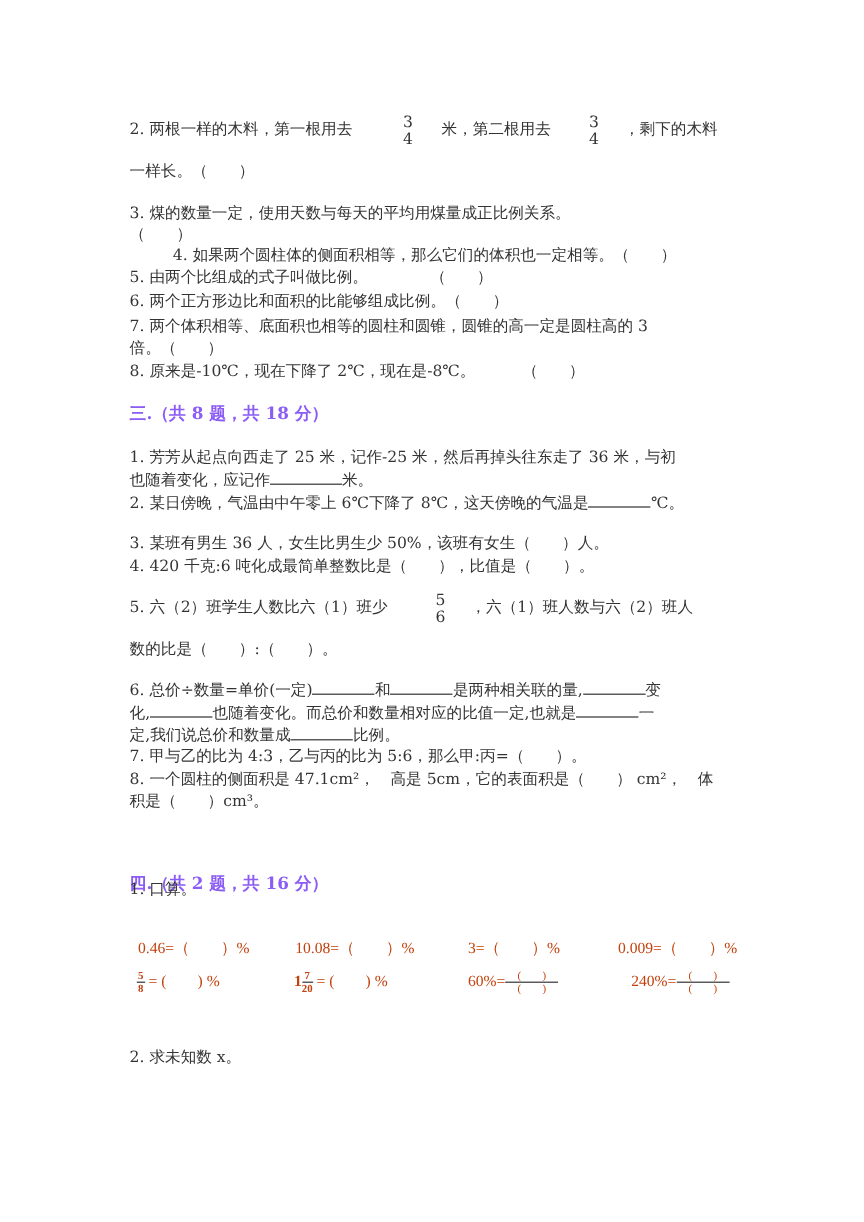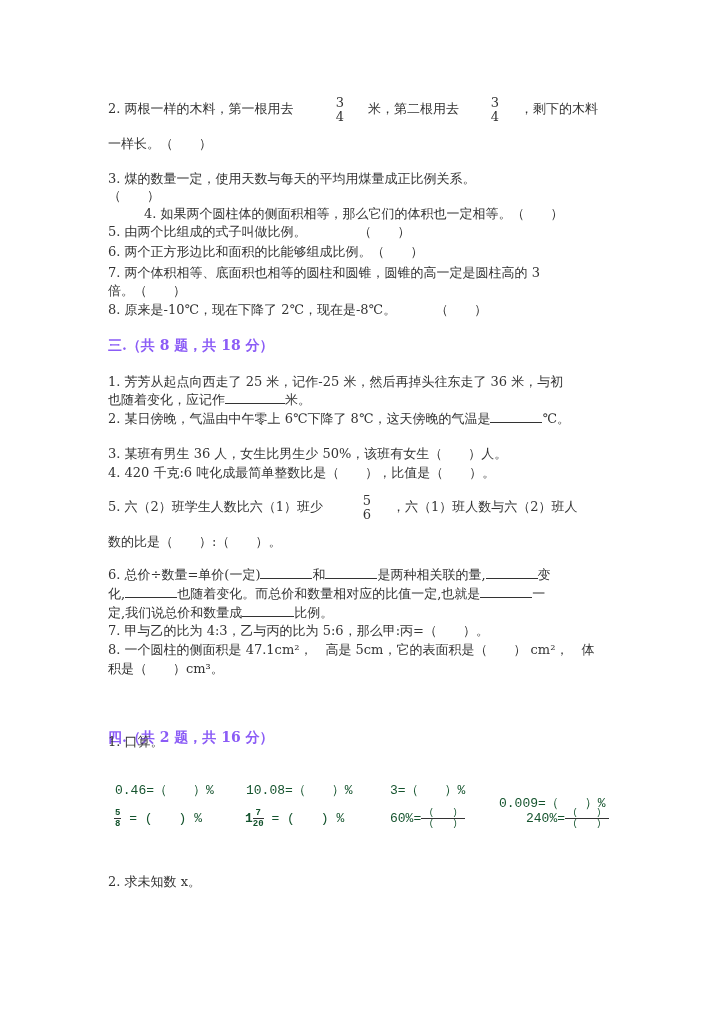--- a/index.html
+++ b/index.html
@@ -4,21 +4,21 @@
 <style>
   html, body { margin:0; padding:0; background:#ffffff; }
   body { width:720px; height:1018px; position:relative; overflow:hidden;
          font-family:"DejaVu Serif","Liberation Serif",serif; color:#333; }
   .line { position:absolute; left:108px; font-size:13px; white-space:nowrap; line-height:16px; }
   .heading { font-weight:bold; font-size:14px; color:#8b5cf6; }
   .frac { position:absolute; font-size:13px; text-align:center; width:14px; line-height:14px; }
   .frac .num { display:block; }
   .frac .den { display:block; }
   .blank { display:inline-block; border-bottom:1px solid #333; height:12px; vertical-align:baseline; }
-  .calc { position:absolute; font-family:Liberation Mono, monospace; font-size:13px; white-space:nowrap; color:#14532d; }
+  .calc { position:absolute; font-family:Liberation Serif, serif; font-size:13px; white-space:nowrap; color:#c2410c; }
   .sfrac { display:inline-block; vertical-align:middle; text-align:center; font-size:9px; line-height:10px; font-weight:bold; }
   .sfrac .n { display:block; border-bottom:1px solid #333; padding:0 1px; }
   .sfrac .d { display:block; }
   .pfrac { display:inline-block; vertical-align:middle; text-align:center; font-size:9px; line-height:10px; width:44px; }
   .pfrac .n { display:block; border-bottom:1px solid #333; }
   .pfrac .d { display:block; }
 </style>
 </head>
 <body>
 
@@ -82,21 +82,21 @@
 <div class="line" style="top:623px;">7. 甲与乙的比为 4:3，乙与丙的比为 5:6，那么甲:丙=（　　）。</div>
 <div class="line" style="top:642px;">8. 一个圆柱的侧面积是 47.1cm²，　高是 5cm，它的表面积是（　　） cm²，　体</div>
 <div class="line" style="top:661px;">积是（　　）cm³。</div>
 
 <div class="line heading" style="top:696px;margin-top:33px;">四.（共 2 题，共 16 分）</div>
 <div class="line" style="top:734px;">1. 口算。</div>
 
 <div class="calc" style="left:115px; top:781px;">0.46=（　　）%</div>
 <div class="calc" style="left:246px; top:781px;">10.08=（　　）%</div>
 <div class="calc" style="left:390px; top:781px;">3=（　　）%</div>
-<div class="calc" style="left:499px; top:781px;margin-top:13px;">0.009=（　　）%</div>
+<div class="calc" style="left:515px; top:781px;">0.009=（　　）%</div>
 
 <div class="calc" style="left:114px; top:808px;">
   <span class="sfrac"><span class="n">5</span><span class="d">8</span></span><span> = (　　) %</span>
 </div>
 <div class="calc" style="left:245px; top:808px;">
   <span style="font-weight:bold;">1</span><span class="sfrac"><span class="n">7</span><span class="d">20</span></span><span> = (　　) %</span>
 </div>
 <div class="calc" style="left:390px; top:808px;">
   <span>60%=</span><span class="pfrac"><span class="n">(　　)</span><span class="d">(　　)</span></span>
 </div>

